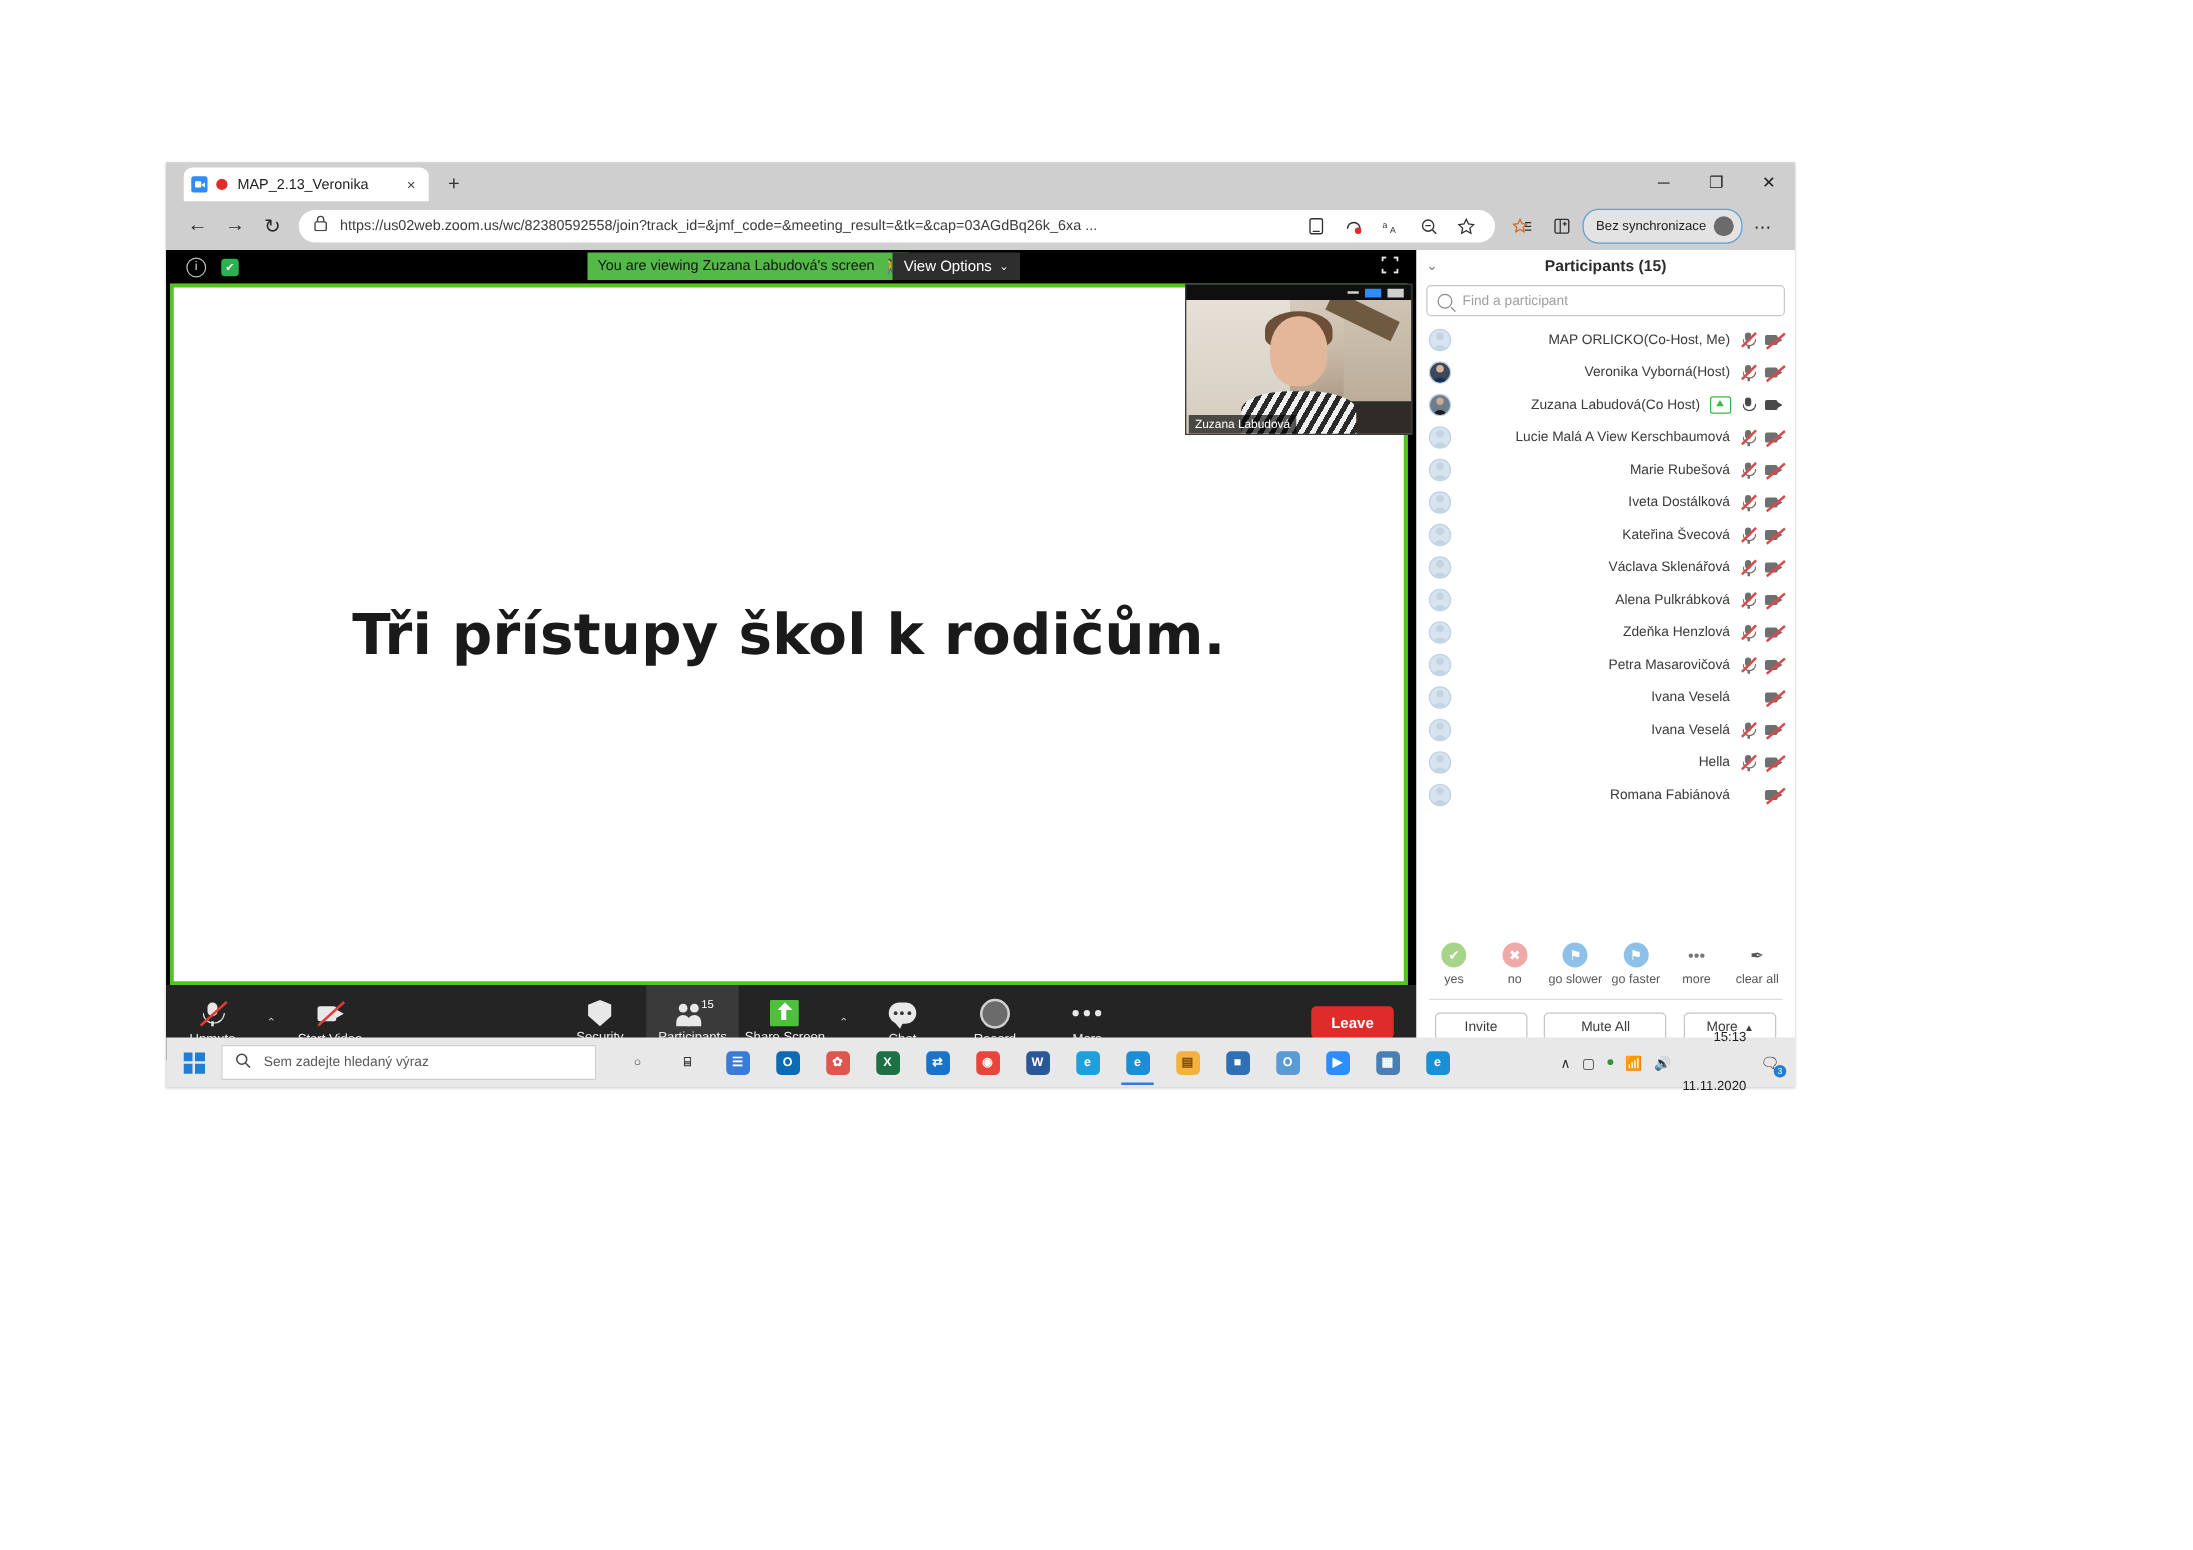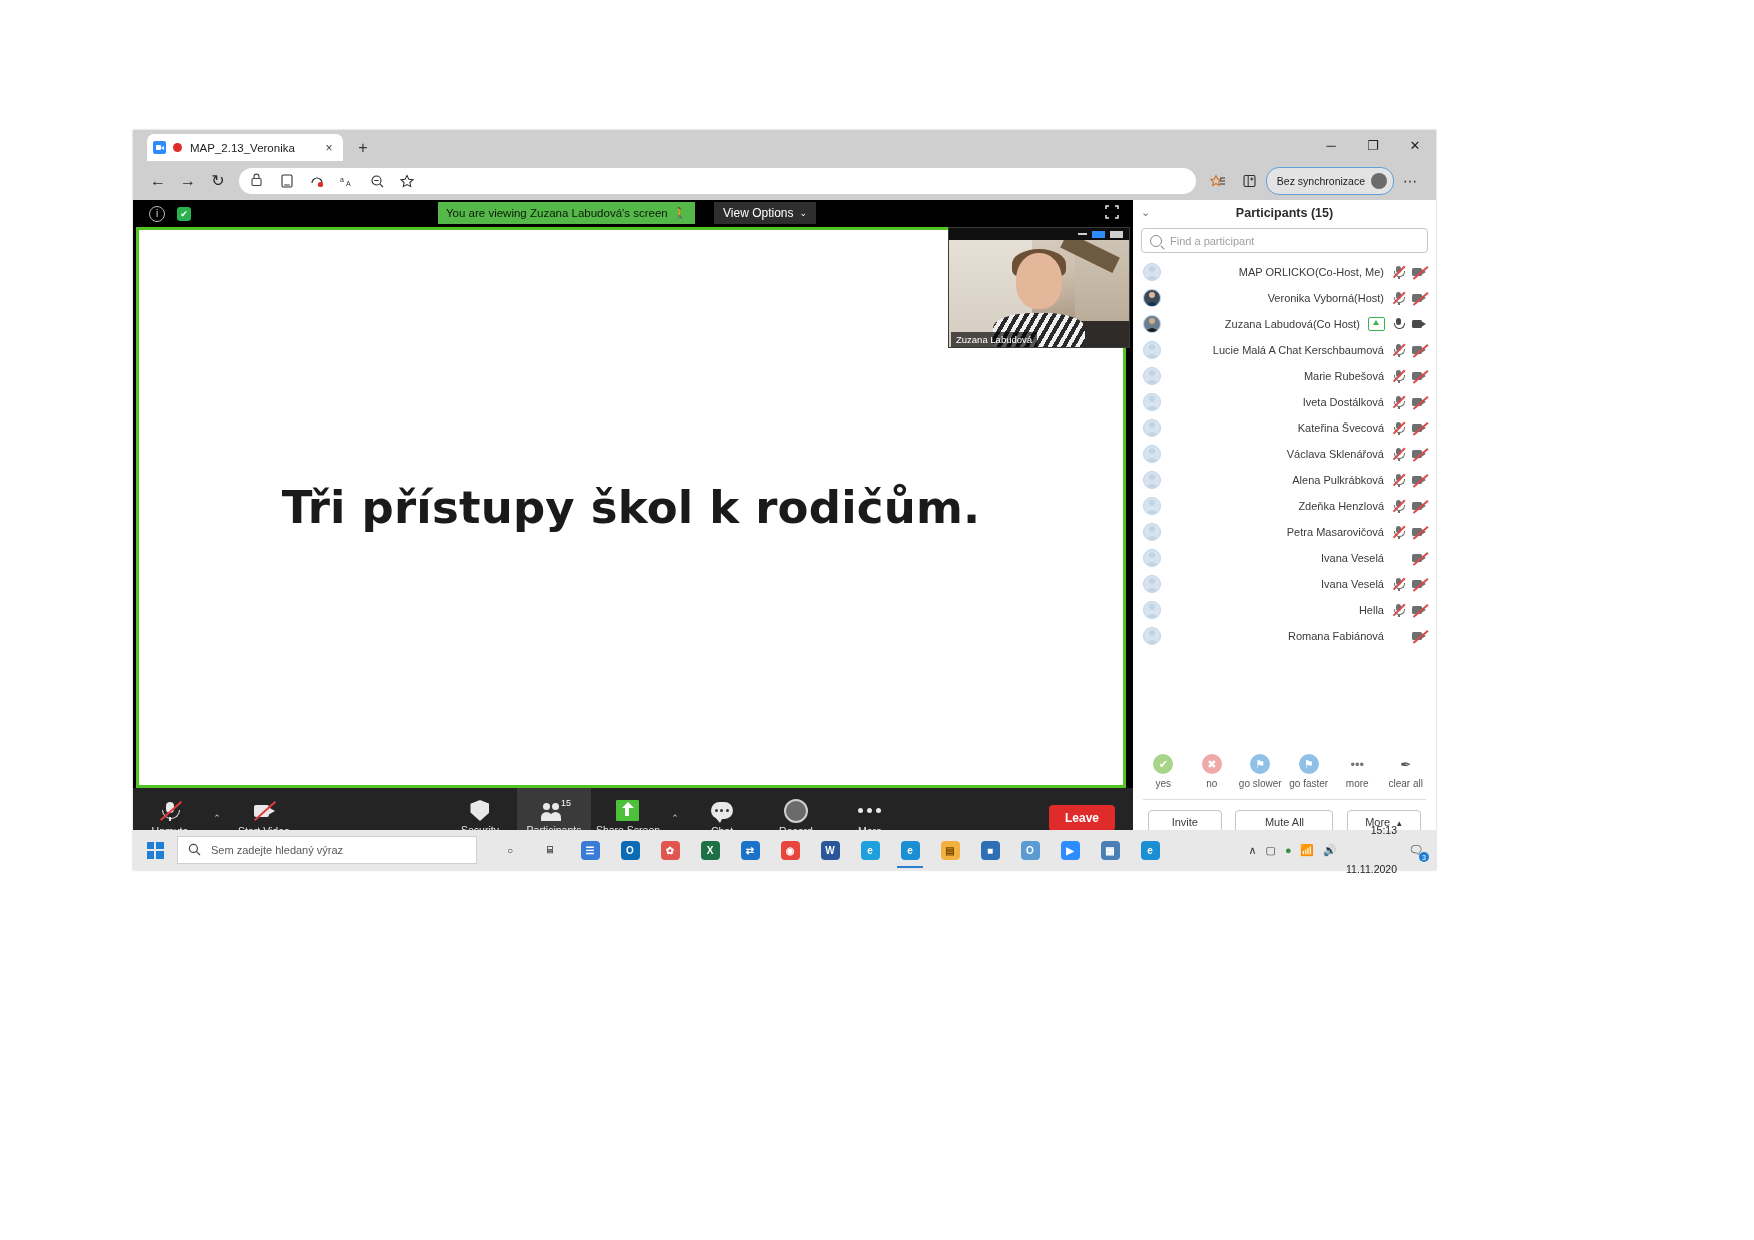--- a/index.html
+++ b/index.html
@@ -232,21 +232,21 @@
     width: 14px; height: 14px;
     border-radius: 50%;
     display: flex; align-items: center; justify-content: center;
     font-size: 10px;
   }
   .ico-info { border: 1px solid #b9b9b9; color: #dcdcdc; }
   .ico-shield { background: #2bb14f; color: #fff; border-radius: 3px; font-size: 9px; }
 
   .viewing-banner {
     position: absolute;
-    left: 305px;
+    left: 337px;
     top: 2px;
     height: 22px;
     background: #54b948;
     color: #0d1a0b;
     font-size: 11.5px;
     display: flex;
     align-items: center;
     padding: 0 8px;
     white-space: nowrap;
   }
@@ -910,20 +910,21 @@
       <div class="navbtn">←</div>
       <div class="navbtn">→</div>
       <div class="navbtn">↻</div>
       <div class="omnibox">
         <span class="lock-icon">
           <svg width="11" height="13" viewBox="0 0 11 13">
             <rect x="1" y="5.5" width="9" height="7" rx="1.2" fill="none" stroke="#444" stroke-width="1.1"></rect>
             <path d="M3 5.5 V3.6 A2.5 2.5 0 0 1 8 3.6 V5.5" fill="none" stroke="#444" stroke-width="1.1"></path>
           </svg>
         </span>
+        <span class="url-text">https://us02web.zoom.us/wc/82380592558/join?track_id=&amp;jmf_code=&amp;meeting_result=&amp;tk=&amp;cap=03AGdBq26k_6xa ...</span>
         <span class="omnibox-icons">
           <span class="oi">
             <svg width="12" height="14" viewBox="0 0 12 14">
                 <rect x="1" y="1" width="10" height="12" rx="1.4" fill="none" stroke="#303030" stroke-width="1.1"></rect>
                 <line x1="3.2" y1="11" x2="8.8" y2="11" stroke="#303030" stroke-width="1"></line>
               </svg>
           </span>
           <span class="oi">
             <svg width="14" height="14" viewBox="0 0 14 14">
                 <path d="M2 9 A5 5 0 0 1 12 9" fill="none" stroke="#303030" stroke-width="1.2"></path>
@@ -1152,21 +1153,21 @@
                   <span class="ma"></span>
                 </span>
                 <span class="ic-camon">
                   <span class="cb"></span>
                   <span class="cl"></span>
                 </span>
               </div>
             </div>
             <div class="prow">
               <div class="avatar"></div>
-              <div class="pname">Lucie Malá A Chat Kerschbaumová</div>
+              <div class="pname">Lucie Malá A View Kerschbaumová</div>
               <div class="pstatus">
                 <span class="ic-micoff">
                   <span class="mb"></span>
                   <span class="ma"></span>
                   <span class="ms"></span>
                   <span class="sl"></span>
                 </span>
                 <span class="ic-camoff">
                   <span class="cb"></span>
                   <span class="cl"></span>

